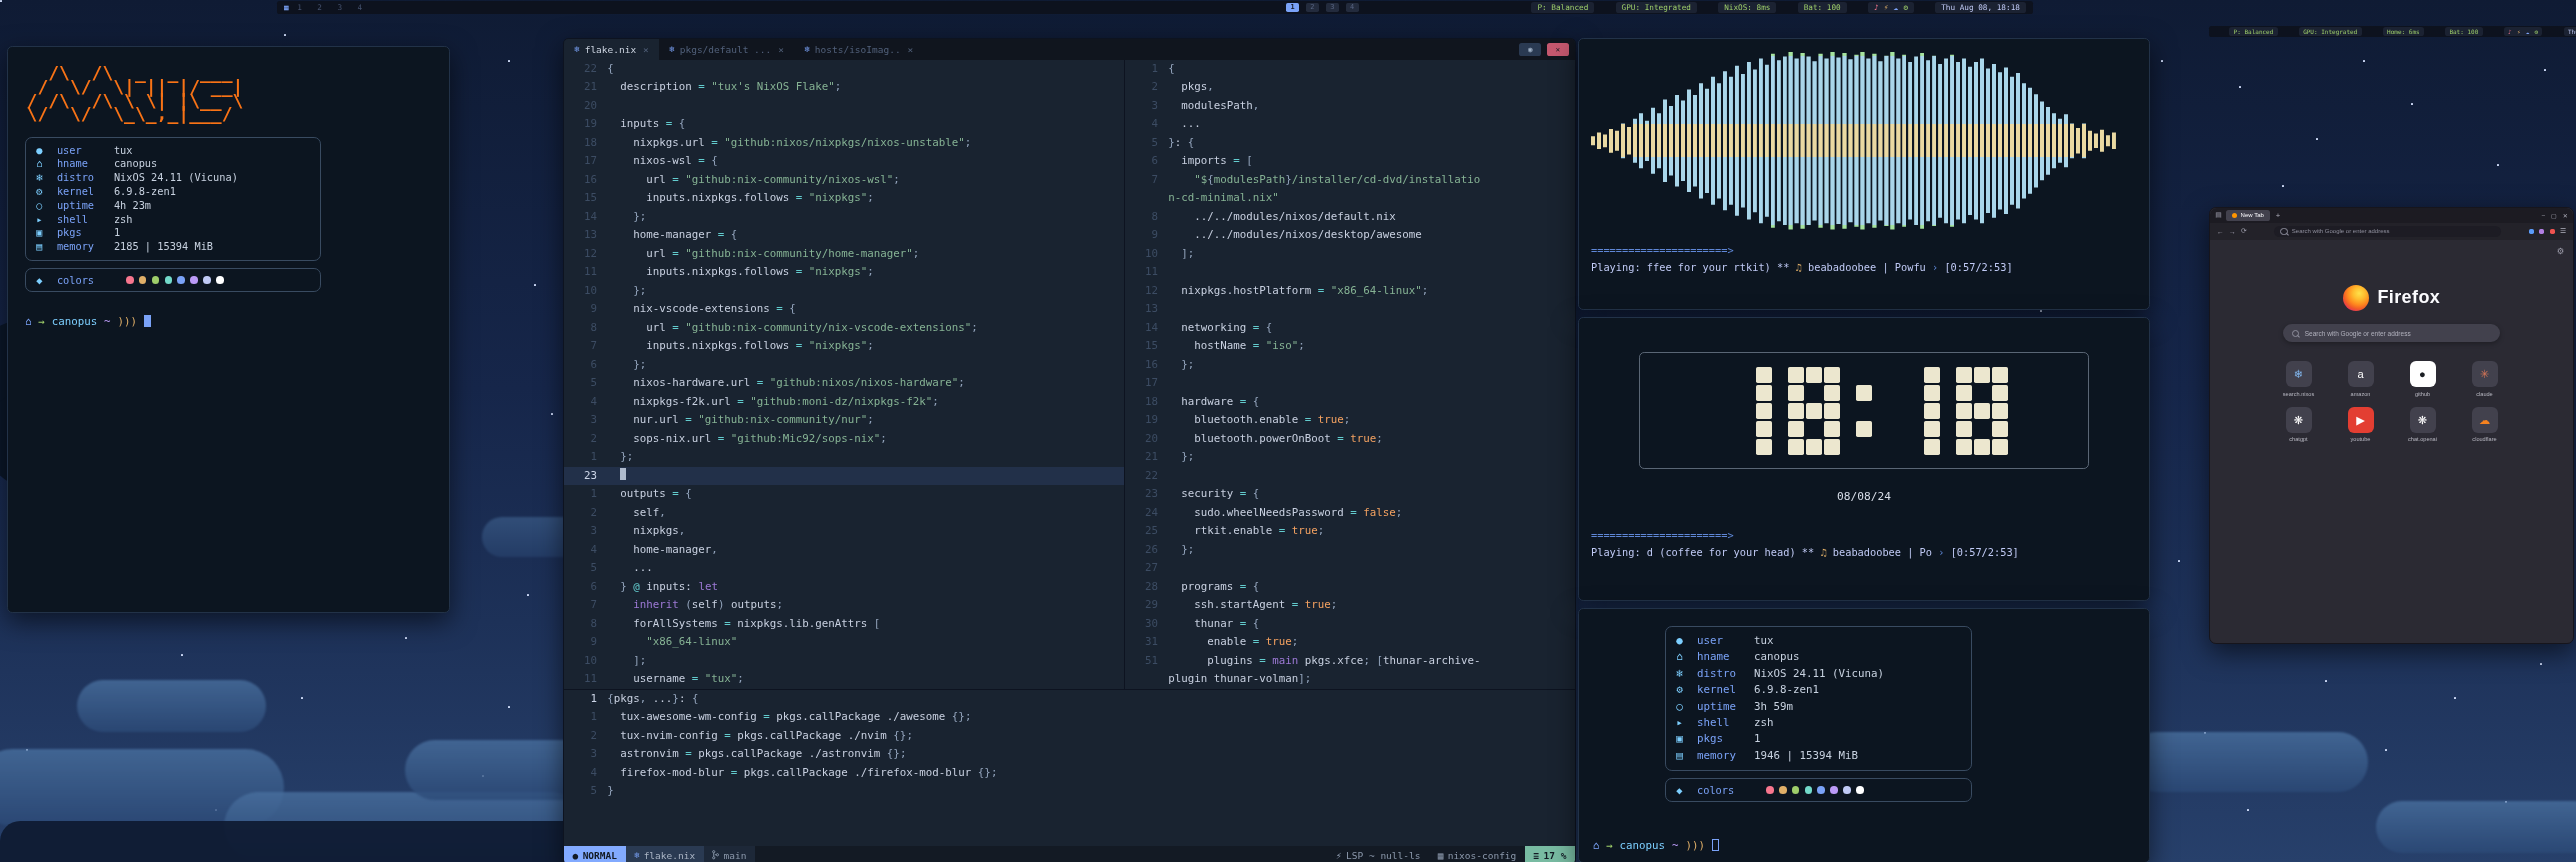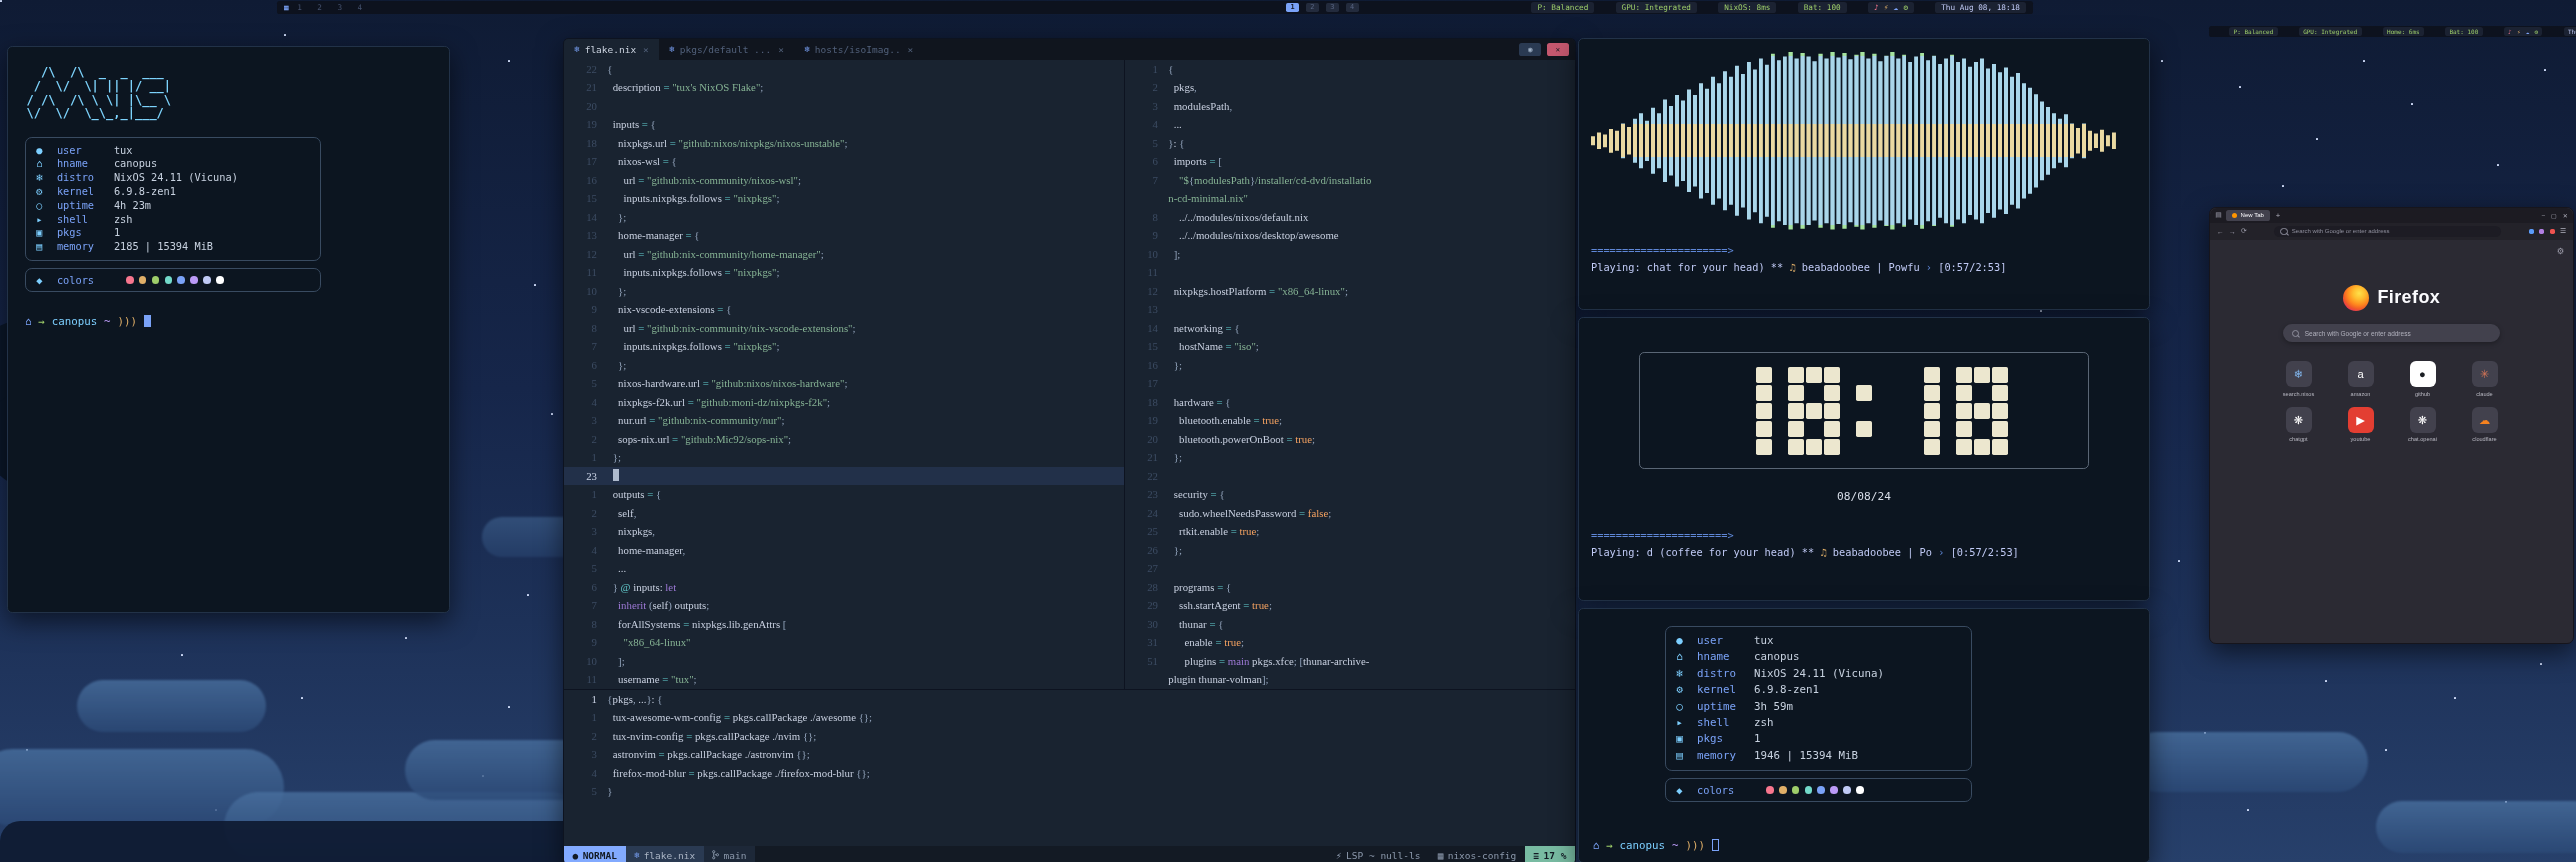--- a/index.html
+++ b/index.html
@@ -34,21 +34,21 @@
   .bar-right{margin-left:auto;display:flex;align-items:center;gap:5.2px;}
   .pill{background:#1b2232;border-radius:2.6px;padding:0.9px 6px;white-space:nowrap;margin-left:16px;}
   .widget{color:#9ece6a;}
   .tray{display:flex;gap:5.2px;align-items:center;}
   .clockp{color:#c0caf5;}
   .bar-sec .pill{padding:0.9px 4.3px;}
   
   .win{position:absolute;background:#0c1520;border:0.9px solid #223248;border-radius:5.2px;box-shadow:0 8.6px 26px rgba(0,0,0,.55);overflow:hidden;}
   
   .term-left{left:6.9px;top:46px;width:443px;height:567px;padding:19px 17px;box-sizing:border-box;}
-  .ascii{margin:0 0 15.5px 1.7px;color:#7dd3fc;font-size:12px;line-height:13.8px;font-weight:bold;}
+  .ascii{margin:0 0 15.5px 1.7px;color:#f97316;font-size:18px;line-height:13.8px;font-weight:bold;}
   .fetch-box{border:0.9px solid #394b61;border-radius:6.9px;padding:6px 10.3px;width:274px;}
   .frow{display:flex;height:13.8px;line-height:13.8px;font-size:10.3px;}
   .ficon{width:20.7px;color:#7dcfff;}
   .flabel{width:57px;color:#7aa2f7;}
   .fvalue{color:#c8d2e0;white-space:pre;}
   .colors-box{border:0.9px solid #394b61;border-radius:6.9px;padding:5.2px 10.3px;width:274px;margin-top:6.9px;display:flex;align-items:center;font-size:10.3px;}
   .dotrow{display:flex;gap:5.2px;margin-left:12px;align-items:center;}
   .dot{width:7.7px;height:7.7px;border-radius:50%;display:inline-block;}
   .prompt{margin-top:22.4px;display:flex;gap:6.9px;align-items:center;font-size:10.8px;}
   .p-home{color:#7aa2f7;}.p-arrow{color:#9ece6a;}.p-host{color:#7dcfff;}.p-path{color:#bb9af7;}.p-chev{color:#e0af68;}
@@ -58,21 +58,21 @@
   .editor{left:563px;top:38px;width:1011px;height:825px;background:#192330;border-color:#0d1320;}
   .tabline{height:20.7px;background:#10151e;display:flex;align-items:stretch;}
   .tab{display:flex;align-items:center;gap:5.2px;padding:0 10.3px;font-size:9.5px;color:#51607a;cursor:default;}
   .tab.active{background:#192330;color:#ccd4e0;}
   .nix-ic{color:#7aa2f7;font-size:8.6px;}
   .tab-x{color:#51607a;margin-left:1.7px;}
   .tab-controls{margin-left:auto;display:flex;align-items:center;gap:5.2px;padding-right:6px;}
   .eye-pill{width:22.4px;height:13px;background:#2a3a52;border-radius:2.6px;color:#9fb0c5;font-size:7.7px;display:flex;align-items:center;justify-content:center;}
   .close-btn{width:22.4px;height:13px;background:#c5586f;border-radius:2.6px;color:#141a22;font-size:7.7px;font-weight:bold;display:flex;align-items:center;justify-content:center;}
   .ed-main{height:629px;display:flex;overflow:hidden;}
-  .pane{overflow:hidden;font-family:Liberation Serif, serif;}
+  .pane{overflow:hidden;}
   .pane-left{width:560px;flex:0 0 560px;}
   .pane-right{flex:1;border-left:1.7px solid #0d1320;}
   .pane-bottom{height:156px;border-top:1.7px solid #0d1320;overflow:hidden;}
   .crow{display:flex;height:18.5px;line-height:18.5px;font-size:10.8px;}
   .crow.cur{background:#223049;}
   .crow.cur .lnum,.crow.curn .lnum{color:#cdd6e8;}
   .lnum{flex:0 0 33px;width:33px;text-align:right;padding-right:10.3px;color:#3c4c63;}
   .ltext{white-space:pre;color:#c8d0e0;}
   .ltext .s,.str-line{color:#86b394;}
   .ltext .b{color:#f4a261;}
@@ -718,21 +718,21 @@
         <div class="cbar" style="clip-path: inset(40.5% 0px);"></div>
         <div class="cbar" style="clip-path: inset(44.5% 0px);"></div>
         <div class="cbar" style="clip-path: inset(46% 0px);"></div>
         <div class="cbar" style="clip-path: inset(44% 0px);"></div>
         <div class="cbar" style="clip-path: inset(47% 0px);"></div>
         <div class="cbar" style="clip-path: inset(45.5% 0px);"></div>
       </div>
     <div class="arrow-line">======================&gt;</div>
     <div class="playing">
       <span>Playing:</span>
-      <span>chat for your head) **</span>
+      <span>ffee for your rtkit) **</span>
       <span class="play-note">♫</span>
       <span>beabadoobee | Powfu</span>
       <span class="play-chev">›</span>
       <span>[0:57/2:53]</span>
     </div>
   </div>
 
   <div class="win clock-win">
     <div class="clock-box" id="seg-clock">
         <div class="seg-digit">

